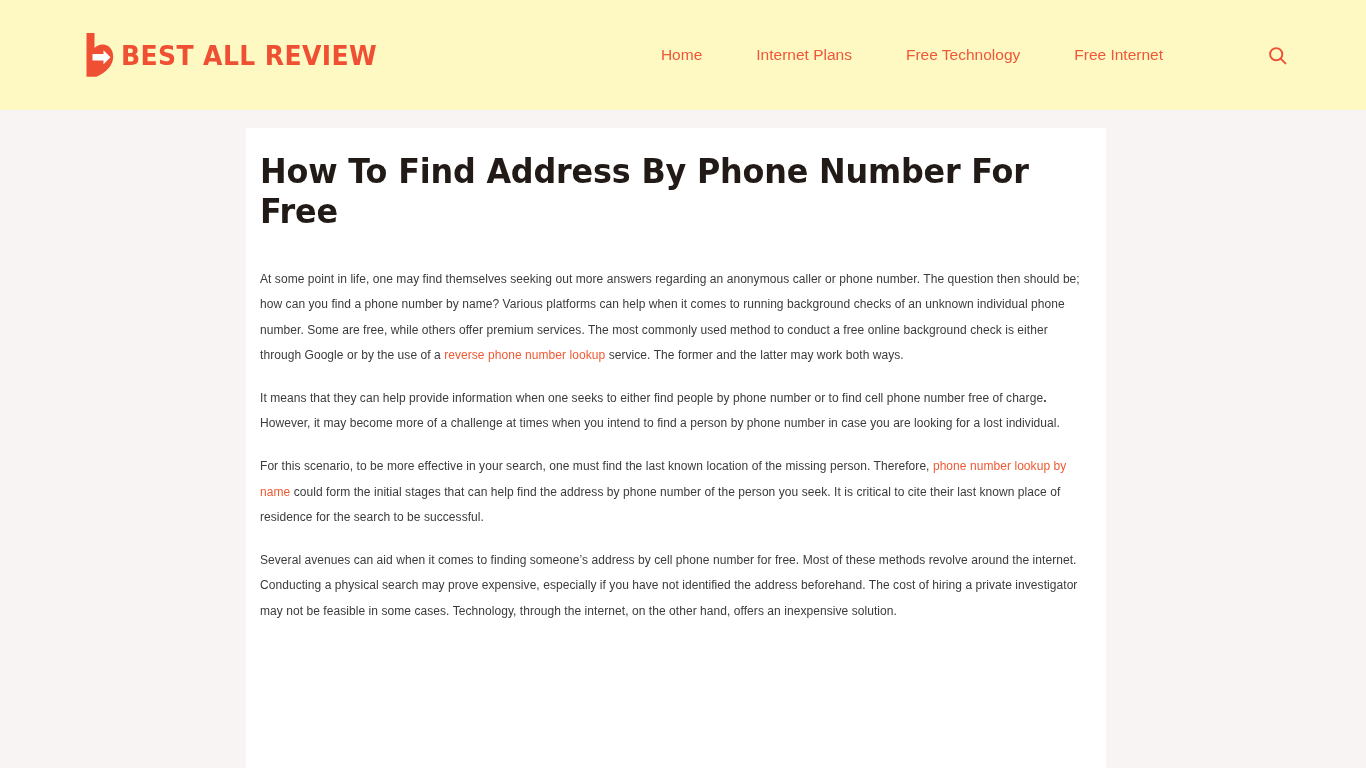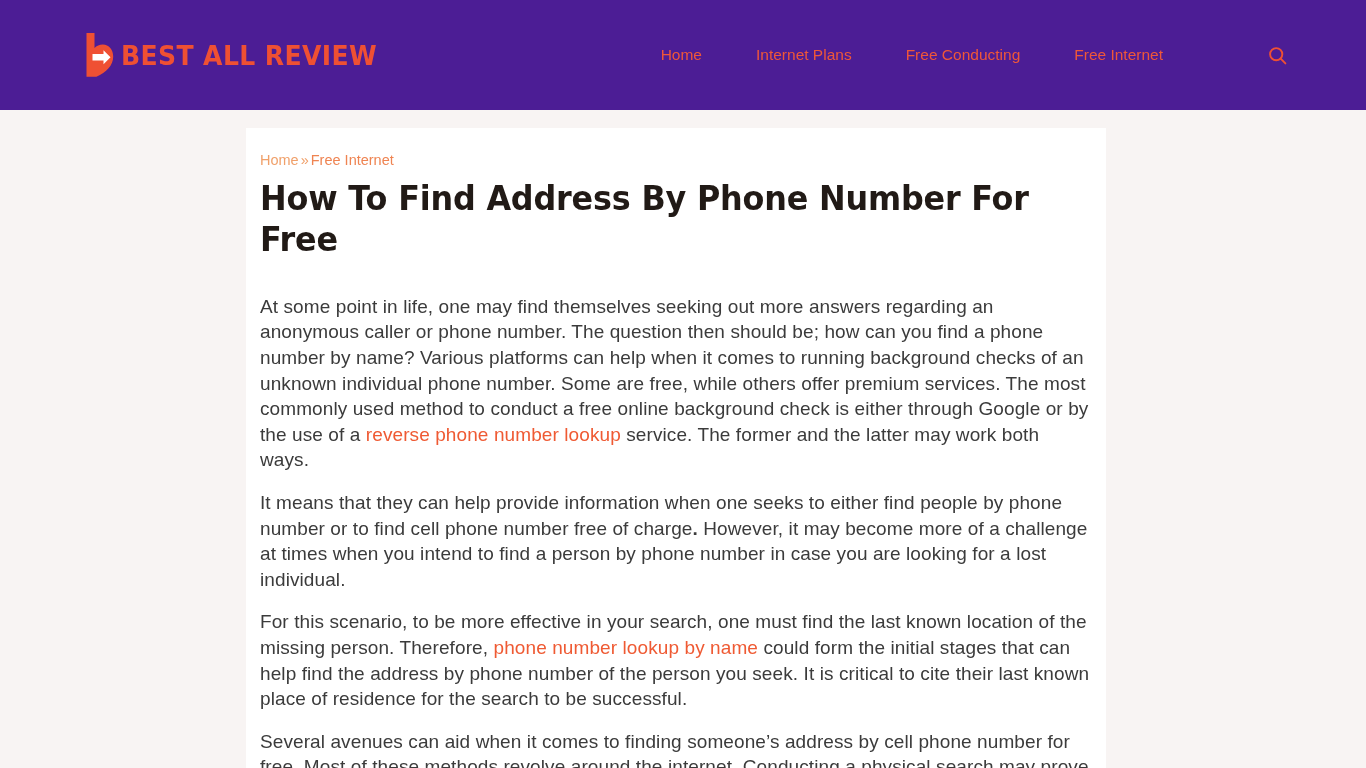--- a/index.html
+++ b/index.html
@@ -14,21 +14,21 @@
     overflow: hidden;
     background: #f8f4f3;
     font-family: "Liberation Sans", sans-serif;
     -webkit-font-smoothing: antialiased;
   }
 
   
   .site-header {
     width: 100%;
     height: 110px;
-    background: #4c1d95;
+    background: #fef9c3;
     display: flex;
     align-items: center;
     position: relative;
   }
   .header-inner {
     width: 1366px;
     height: 100%;
     display: flex;
     align-items: center;
     padding: 0 76px 0 84px;
@@ -131,21 +131,21 @@
     font-weight: 700;
     color: #211a16;
     margin: 0 0 34px 0;
     letter-spacing: -0.2px;
     transform: scaleX(0.965);
     transform-origin: left center;
   }
 
   
   .article p {
-    font-size: 19px;
+    font-size: 12px;
     line-height: 25.6px;
     color: #3b3b3b;
     margin: 0 0 17px 0;
     letter-spacing: 0.005em;
   }
   .article p:last-child { margin-bottom: 0; }
   .article a.inline-link {
     color: #ef5a33;
     text-decoration: none;
   }
@@ -163,41 +163,38 @@
           <path d="M2.5 1 L10.5 1 L10.5 16 C12.5 13.8 15.5 12.6 18.8 12.6 C25 12.6 29.2 17.6 29.2 24.6 C29.2 33.6 22.4 40.4 12.4 44.8 L2.5 44.8 Z" fill="#ef5033"></path>
           <path d="M8.5 22 L19.5 22 L19.5 18.2 L26.5 25.2 L19.5 32.2 L19.5 28.4 L8.5 28.4 Z" fill="#ffffff"></path>
         </svg>
       </span>
       <span class="brand-text">BEST ALL REVIEW</span>
     </a>
 
     <nav class="main-nav">
       <a class="nav-item" href="#">Home</a>
       <a class="nav-item" href="#">Internet Plans</a>
-      <a class="nav-item" href="#">Free Conducting</a>
+      <a class="nav-item" href="#">Free Technology</a>
       <a class="nav-item" href="#">Free Internet</a>
 
       <button class="search-btn" aria-label="Search">
         <svg width="19" height="19" viewBox="0 0 19 19" aria-hidden="true">
           <circle cx="8.2" cy="8.2" r="6.1" fill="none" stroke="#ef5033" stroke-width="1.9"></circle>
           <line x1="12.7" y1="12.7" x2="17.4" y2="17.4" stroke="#ef5033" stroke-width="1.9" stroke-linecap="round"></line>
         </svg>
       </button>
     </nav>
 
   </div>
 </header>
 
 <div class="page-body">
   <main class="content-card">
     <div class="card-inner">
 
-      <div class="breadcrumb">
-        <a href="#">Home</a><span class="sep">»</span><a class="crumb-current" href="#">Free Internet</a>
-      </div>
 
       <h1 class="page-title">How To Find Address By Phone Number For Free</h1>
 
       <article class="article" id="article-body">
           <p><span>At some point in life, one may find themselves seeking out more answers regarding an anonymous caller or phone number. The question then should be; how can you find a phone number by name? Various platforms can help when it comes to running background checks of an unknown individual phone number. Some are free, while others offer premium services. The most commonly used method to conduct a free online background check is either through Google or by the use of a </span><a class="inline-link" href="#">reverse phone number lookup</a><span> service. The former and the latter may work both ways.</span></p>
           <p><span>It means that they can help provide information when one seeks to either find people by phone number or to find cell phone number free of charge</span><span class="bold-dot">.</span><span> However, it may become more of a challenge at times when you intend to find a person by phone number in case you are looking for a lost individual.</span></p>
           <p><span>For this scenario, to be more effective in your search, one must find the last known location of the missing person. Therefore, </span><a class="inline-link" href="#">phone number lookup by name</a><span> could form the initial stages that can help find the address by phone number of the person you seek. It is critical to cite their last known place of residence for the search to be successful.</span></p>
           <p><span>Several avenues can aid when it comes to finding someone’s address by cell phone number for free. Most of these methods revolve around the internet. Conducting a physical search may prove expensive, especially if you have not identified the address beforehand. The cost of hiring a private investigator may not be feasible in some cases. Technology, through the internet, on the other hand, offers an inexpensive solution.</span></p>
         </article>
 

